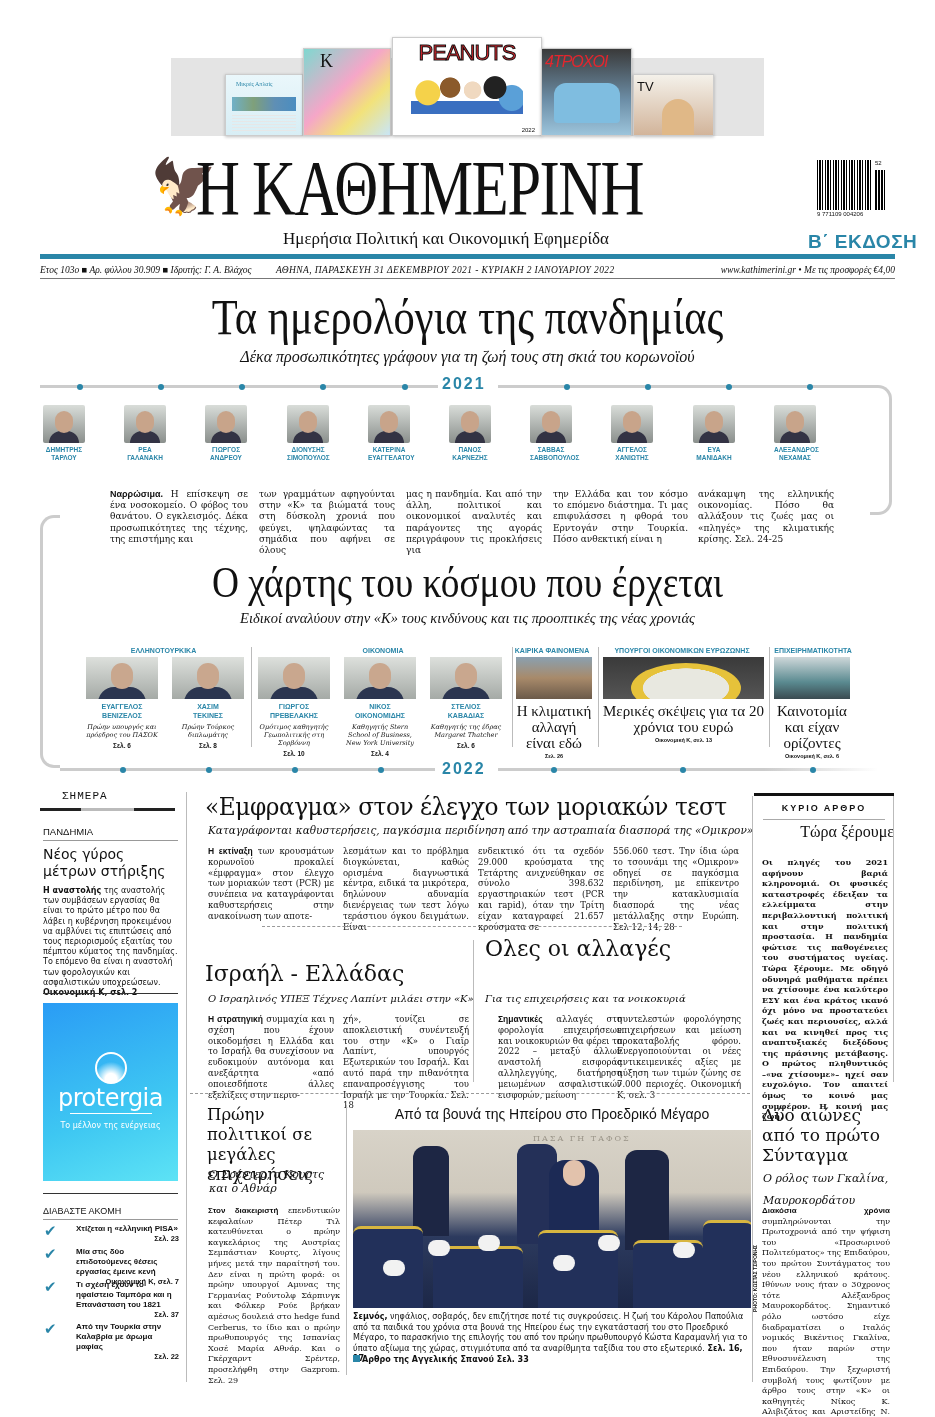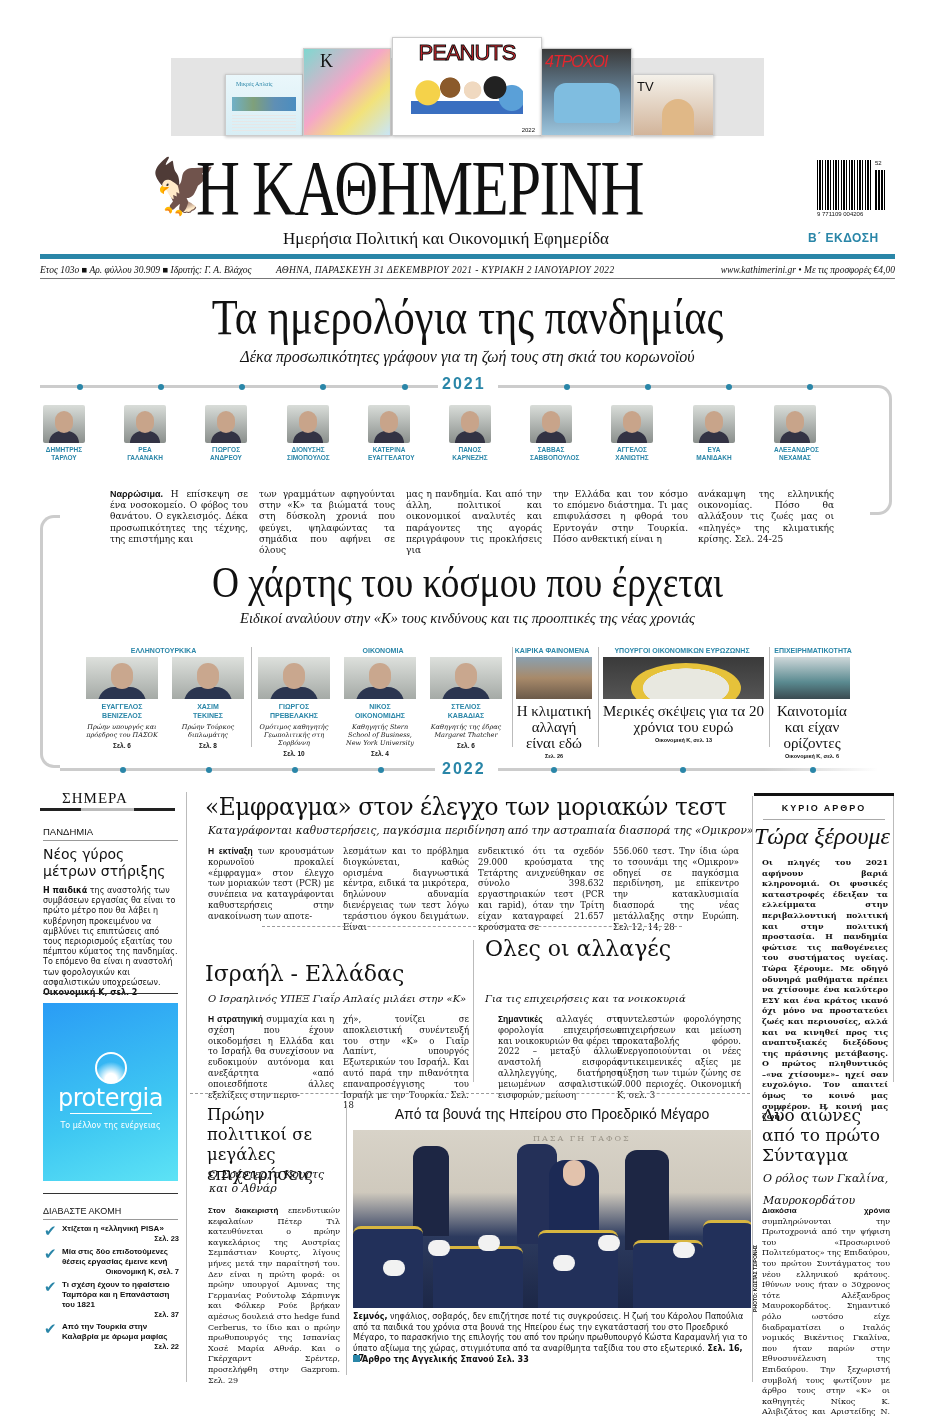--- a/index.html
+++ b/index.html
@@ -15,21 +15,21 @@
 #cov2{left:303px;top:48px;width:88px;height:88px;background:linear-gradient(135deg,#7fd8d0,#f5a6c8 45%,#f2e27a 70%,#c9e6f7)}
 #cov3{left:392px;top:37px;width:150px;height:99px;background:#fff}
 #cov4{left:541px;top:48px;width:91px;height:88px;background:linear-gradient(#3a3a3a,#6d8fa8 60%,#9cc4db)}
 #cov5{left:633px;top:74px;width:81px;height:62px;background:linear-gradient(#f4f1ea,#d2b49a)}
 .cov-title{position:absolute;font-family:"Liberation Sans",sans-serif;font-weight:normal}
 
 
 #logo-bird{left:150px;top:160px;font-size:54px;line-height:54px}
 #masthead-title{left:196px;top:148px;font-size:78px;line-height:80px;letter-spacing:-2px;transform:scaleX(.78);transform-origin:left;white-space:nowrap}
 #tagline{left:283px;top:229px;font-size:17px;white-space:nowrap}
-#edition{left:808px;top:231px;font-size:12px;font-weight:bold;color:#2a86a8;font-family:"Liberation Sans",sans-serif;letter-spacing:.5px}
+#edition{left:808px;top:231px;font-size:19px;font-weight:bold;color:#2a86a8;font-family:"Liberation Sans",sans-serif;letter-spacing:.5px}
 #barcode{left:817px;top:160px;width:68px;height:60px}
 #bar-rule{left:40px;top:254px;width:855px;height:5px;background:#2a86a8}
 #info-left,#info-center,#info-right{top:265px;font-size:9.5px;font-style:italic;white-space:nowrap}
 #info-left{left:40px}#info-center{left:276px;letter-spacing:.4px}#info-right{right:40px}
 #info-rule{left:40px;top:278px;width:855px;height:1px;background:#777}
 
 h1.big{position:absolute;font-family:"Liberation Serif",serif;font-weight:normal;white-space:nowrap;transform:scaleX(.85);transform-origin:center}
 #diary-title{left:0;width:935px;text-align:center;top:288px;font-size:50px}
 #diary-sub{left:0;width:935px;text-align:center;top:348px;font-size:16px;font-style:italic;font-family:"Liberation Serif",serif}
 
@@ -59,39 +59,39 @@
 .expert .role{font-family:"DejaVu Serif",serif;font-style:italic;font-size:6.5px;line-height:8px;margin-top:3px}
 .expert .pg{font-family:"Liberation Sans",sans-serif;font-weight:bold;font-size:6.5px;margin-top:3px}
 .vsep{position:absolute;width:1px;background:#bbb}
 
 .feat{position:absolute;top:657px;text-align:center}
 .feat .img{height:42px;position:relative;overflow:hidden}
 .feat .hd{font-family:"Liberation Serif",serif;font-size:15px;line-height:16px;margin-top:4px}
 .feat .pg{font-family:"Liberation Sans",sans-serif;font-weight:bold;font-size:5.5px;margin-top:2px}
 
 
-#today-label{left:62px;top:790px;font-size:15px;letter-spacing:1px;font-family:Liberation Serif, serif}
+#today-label{left:62px;top:790px;font-size:11px;letter-spacing:1px;font-family:Liberation Mono, monospace}
 #today-rule{left:40px;top:808px;width:135px;height:3px;background:linear-gradient(90deg,#222 30%,#bbb 30%,#bbb 70%,#222 70%)}
 .small-cat{position:absolute;font-family:"Liberation Sans",sans-serif;font-size:9.5px;text-transform:uppercase}
 .hr{position:absolute;height:1px;background:#333}
 .hr-dash{position:absolute;border-top:1px dashed #999;height:0}
 .side-head{position:absolute;font-family:"DejaVu Sans",sans-serif;font-size:14px;line-height:17px}
 .side-txt{position:absolute;font-family:"DejaVu Sans",sans-serif;font-size:8px;line-height:10.2px;color:#111}
 .side-txt b{font-weight:bold}
 .col-sep{position:absolute;width:1px;background:#bbb}
 
 #ad{left:43px;top:1003px;width:135px;height:178px;background:linear-gradient(160deg,#2a9cf5,#3ec7f2 60%,#5de3f5)}
 #ad-logo-circle{left:95px;top:1052px;width:32px;height:32px;border-radius:16px;border:2px solid #fff;background:radial-gradient(circle at 50% 90%,#fff 20%,transparent 60%)}
 #ad-brand{left:43px;top:1084px;width:135px;text-align:center;color:#fff;font-family:"DejaVu Sans",sans-serif;font-size:24px;letter-spacing:-.5px}
 #ad-line{left:70px;top:1113px;width:82px;height:1px;background:#fff}
 #ad-slogan{left:43px;top:1121px;width:135px;text-align:center;color:#fff;font-family:"DejaVu Sans",sans-serif;font-size:8px}
 
 .read-item{position:absolute;left:44px;width:135px}
 .read-item .chk{position:absolute;left:0;top:0;font-size:15px;color:#2a86a8;line-height:15px}
-.read-item .t{margin-left:18px;font-family:"Liberation Sans",sans-serif;font-weight:bold;font-size:8px;line-height:10px}
+.read-item .t{margin-left:32px;font-family:"Liberation Sans",sans-serif;font-weight:bold;font-size:8px;line-height:10px}
 .read-item .p{text-align:right;font-family:"Liberation Sans",sans-serif;font-weight:bold;font-size:7.5px;line-height:10px}
 
 .art-head{position:absolute;font-family:"DejaVu Serif",serif;font-weight:normal;white-space:nowrap}
 .art-sub{position:absolute;font-family:"DejaVu Serif",serif;font-style:italic;white-space:nowrap}
 
 #photo{left:353px;top:1130px;width:398px;height:178px;background:
 linear-gradient(180deg,#d8d3c8 0%,#cfc9bd 35%,#2c3a5e 60%,#1c2747 100%);overflow:hidden}
 .soldier{position:absolute;background:#22305a;border-top:3px solid #d8b640}
 .glove{position:absolute;width:22px;height:16px;background:#f2f2f2;border-radius:8px}
 #photo-credit{left:752px;top:1245px;font-size:5px;writing-mode:vertical-rl;transform:rotate(180deg);font-family:"Liberation Sans",sans-serif;font-weight:bold}
@@ -282,21 +282,21 @@
 <div class="tl-dot" style="left:378px;top:767px"></div>
 <div class="tl-dot" style="left:551px;top:767px"></div>
 <div class="tl-dot" style="left:680px;top:767px"></div>
 <div class="tl-dot" style="left:810px;top:767px"></div>
 
 <div class="abs" id="today-label">ΣΗΜΕΡΑ</div>
 <div class="abs" id="today-rule"></div>
 <div class="small-cat" style="left:43px;top:826px">ΠΑΝΔΗΜΙΑ</div>
 <div class="hr" style="left:43px;top:840px;width:135px;background:#999"></div>
 <div class="side-head" style="left:43px;top:846px;width:135px">Νέος γύρος μέτρων στήριξης</div>
-<div class="side-txt" style="left:43px;top:886px;width:135px"><b>Η παιδικά</b><span> της αναστολής των συμβάσεων εργασίας θα είναι το πρώτο μέτρο που θα λάβει η κυβέρνηση προκειμένου να αμβλύνει τις επιπτώσεις από τους περιορισμούς εξαιτίας του πέμπτου κύματος της πανδημίας. Το επόμενο θα είναι η αναστολή των φορολογικών και ασφαλιστικών υποχρεώσεων.</span><b> Οικονομική Κ, σελ. 2</b></div>
+<div class="side-txt" style="left:43px;top:886px;width:135px"><b>Η αναστολής</b><span> της αναστολής των συμβάσεων εργασίας θα είναι το πρώτο μέτρο που θα λάβει η κυβέρνηση προκειμένου να αμβλύνει τις επιπτώσεις από τους περιορισμούς εξαιτίας του πέμπτου κύματος της πανδημίας. Το επόμενο θα είναι η αναστολή των φορολογικών και ασφαλιστικών υποχρεώσεων.</span><b> Οικονομική Κ, σελ. 2</b></div>
 <div class="hr" style="left:43px;top:993px;width:135px"></div>
 
 <div class="abs" id="ad"></div>
 <div class="abs" id="ad-logo-circle"></div>
 <div class="abs" id="ad-brand">protergia</div>
 <div class="abs" id="ad-line"></div>
 <div class="abs" id="ad-slogan">Το μέλλον της ενέργειας</div>
 
 <div class="hr" style="left:43px;top:1193px;width:135px"></div>
 <div class="small-cat" style="left:43px;top:1206px;font-size:9px">ΔΙΑΒΑΣΤΕ ΑΚΟΜΗ</div>
@@ -329,27 +329,27 @@
 <div class="art-sub" style="left:208px;top:824px;font-size:10.5px">Καταγράφονται καθυστερήσεις, παγκόσμια περιδίνηση από την αστραπιαία διασπορά της «Ομικρον»</div>
 <div class="body-txt" style="left:208px;top:846px;width:126px;font-size:8.5px;line-height:10.8px"><b>Η εκτίναξη</b><span> των κρουσμάτων κορωνοϊού προκαλεί «έμφραγμα» στον έλεγχο των μοριακών τεστ (PCR) με συνέπεια να καταγράφονται καθυστερήσεις στην ανακοίνωση των αποτε-</span></div>
 <div class="body-txt" style="left:343px;top:846px;width:126px;font-size:8.5px;line-height:10.8px">λεσμάτων και το πρόβλημα διογκώνεται, καθώς ορισμένα διαγνωστικά κέντρα, ειδικά τα μικρότερα, δηλώνουν αδυναμία διενέργειας των τεστ λόγω τεράστιου όγκου δειγμάτων. Είναι</div>
 <div class="body-txt" style="left:478px;top:846px;width:126px;font-size:8.5px;line-height:10.8px">ενδεικτικό ότι τα σχεδόν 29.000 κρούσματα της Τετάρτης ανιχνεύθηκαν σε σύνολο 398.632 εργαστηριακών τεστ (PCR και rapid), όταν την Τρίτη είχαν καταγραφεί 21.657 κρούσματα σε</div>
 <div class="body-txt" style="left:613px;top:846px;width:126px;font-size:8.5px;line-height:10.8px">556.060 τεστ. Την ίδια ώρα το τσουνάμι της «Ομικρον» οδηγεί σε παγκόσμια περιδίνηση, με επίκεντρο την κατακλυσμιαία διασπορά της νέας μετάλλαξης στην Ευρώπη. Σελ 12, 14, 28</div>
 <div class="hr-dash" style="left:262px;top:926px;width:420px"></div>
 
 <div class="abs" id="kyrio-box"></div>
 <div class="abs sans" style="left:754px;top:803px;width:140px;text-align:center;font-size:9px;font-weight:bold;letter-spacing:2px">ΚΥΡΙΟ ΑΡΘΡΟ</div>
 <div class="hr" style="left:763px;top:819px;width:122px;background:#aaa"></div>
-<div class="abs serif" style="left:754px;top:823px;width:140px;text-align:left;font-size:24px;font-style:italic">Τώρα ξέρουμε</div>
+<div class="abs serif" style="left:754px;top:823px;width:140px;text-align:right;font-size:16px;">Τώρα ξέρουμε</div>
 <div class="body-txt" style="left:762px;top:857px;width:126px;font-size:8px;line-height:10.6px;font-weight:bold;font-family:'DejaVu Serif',serif">Οι πληγές του 2021 αφήνουν βαριά κληρονομιά. Οι φυσικές καταστροφές έδειξαν τα ελλείμματα στην περιβαλλοντική πολιτική και στην πολιτική προστασία. Η πανδημία φώτισε τις παθογένειες του συστήματος υγείας. Τώρα ξέρουμε. Με οδηγό οδυνηρά μαθήματα πρέπει να χτίσουμε ένα καλύτερο ΕΣΥ και ένα κράτος ικανό όχι μόνο να προστατεύει ζωές και περιουσίες, αλλά και να κινηθεί προς τις αναπτυξιακές διεξόδους της πράσινης μετάβασης. Ο πρώτος πληθυντικός –«να χτίσουμε»– ηχεί σαν ευχολόγιο. Τον απαιτεί όμως το κοινό μας συμφέρον. Η κοινή μας ζωή.</div>
 <div class="col-sep" style="left:893px;top:796px;height:286px"></div>
 <div class="col-sep" style="left:752px;top:796px;height:586px"></div>
 
 <div class="art-head" style="left:205px;top:936px;font-size:22px;line-height:25px"><br><span>Ισραήλ - Ελλάδας</span></div>
-<div class="art-sub" style="left:208px;top:993px;font-size:10px">Ο Ισραηλινός ΥΠΕΞ Γιαΐρ Απλαίς μιλάει στην «Κ»</div>
+<div class="art-sub" style="left:208px;top:993px;font-size:10px">Ο Ισραηλινός ΥΠΕΞ Τέχνες Λαπίντ μιλάει στην «Κ»</div>
 <div class="body-txt" style="left:208px;top:1014px;width:126px;font-size:8.5px;line-height:10.8px"><b>Η στρατηγική</b><span> συμμαχία και η σχέση που έχουν οικοδομήσει η Ελλάδα και το Ισραήλ θα συνεχίσουν να ευδοκιμούν αυτόνομα και ανεξάρτητα «από οποιεσδήποτε άλλες εξελίξεις στην περιο-</span></div>
 <div class="body-txt" style="left:343px;top:1014px;width:126px;font-size:8.5px;line-height:10.8px">χή», τονίζει σε αποκλειστική συνέντευξή του στην «Κ» ο Γιαΐρ Λαπίντ, υπουργός Εξωτερικών του Ισραήλ. Και αυτό παρά την πιθανότητα επαναπροσέγγισης του Ισραήλ με την Τουρκία. Σελ. 18</div>
 <div class="col-sep" style="left:473px;top:940px;height:142px"></div>
 
 <div class="art-head" style="left:485px;top:936px;font-size:22px;line-height:25px"><span>Ολες οι αλλαγές</span><br></div>
 <div class="art-sub" style="left:485px;top:993px;font-size:10px">Για τις επιχειρήσεις και τα νοικοκυριά</div>
 <div class="body-txt" style="left:498px;top:1014px;width:124px;font-size:8.5px;line-height:10.8px"><b>Σημαντικές</b><span> αλλαγές στη φορολογία επιχειρήσεων και νοικοκυριών θα φέρει το 2022 – μεταξύ άλλων αναστολή εισφοράς αλληλεγγύης, διατήρηση μειωμένων ασφαλιστικών εισφορών, μείωση</span></div>
 <div class="body-txt" style="left:617px;top:1014px;width:124px;font-size:8.5px;line-height:10.8px">συντελεστών φορολόγησης επιχειρήσεων και μείωση προκαταβολής φόρου. Ενεργοποιούνται οι νέες αντικειμενικές αξίες με αύξηση των τιμών ζώνης σε 7.000 περιοχές. Οικονομική Κ, σελ. 3</div>
 <div class="hr-dash" style="left:190px;top:1093px;width:560px"></div>
 

